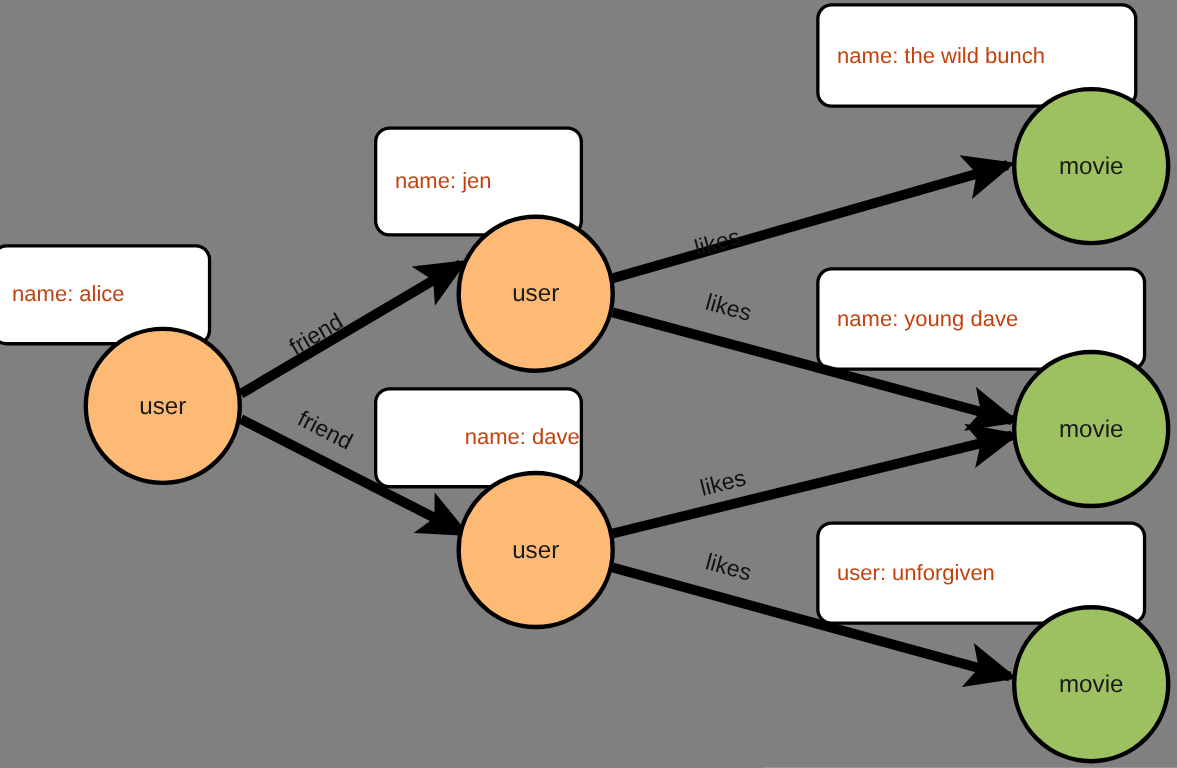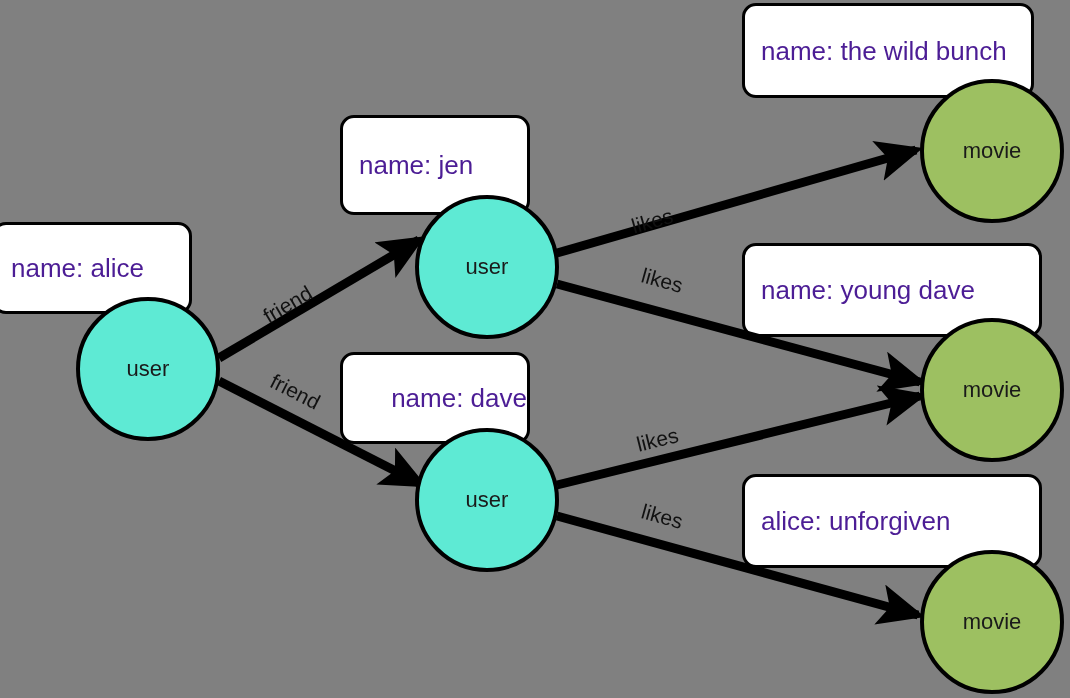--- a/index.html
+++ b/index.html
@@ -30,42 +30,42 @@
     position: absolute;
     box-sizing: border-box;
     background: #ffffff;
     border: 3px solid #000000;
     border-radius: 14px;
     display: flex;
     align-items: center;
   }
   .prop-box .prop-text {
     padding-left: 16px;
-    font-size: 26px;
-    color: #4c1d95;
+    font-size: 20px;
+    color: #c2410c;
     white-space: nowrap;
     line-height: 1;
   }
   .node {
     position: absolute;
     box-sizing: border-box;
     width: 146px;
     height: 146px;
     border-radius: 50%;
     border: 4px solid #000000;
     display: flex;
     align-items: center;
     justify-content: center;
   }
   .node .node-label {
     font-size: 22px;
     color: #1a1a1a;
     line-height: 1;
   }
-  .node.user  { background: #5eead4; }
+  .node.user  { background: #fdba74; }
   .node.movie { background: #9dc061; }
 
   .edge-label {
     position: absolute;
     font-size: 21px;
     color: #111111;
     white-space: nowrap;
     transform-origin: 0 50%;
     line-height: 1;
   }
@@ -85,21 +85,21 @@
       <div class="prop-box" style="left: 340px; top: 352px; width: 190px; height: 92px; justify-content: flex-end;">
         <span class="prop-text">name: dave</span>
       </div>
       <div class="prop-box" style="left: 742px; top: 3px; width: 292px; height: 95px;">
         <span class="prop-text">name: the wild bunch</span>
       </div>
       <div class="prop-box" style="left: 742px; top: 243px; width: 300px; height: 94px;">
         <span class="prop-text">name: young dave</span>
       </div>
       <div class="prop-box" style="left: 742px; top: 474px; width: 300px; height: 94px;">
-        <span class="prop-text">alice: unforgiven</span>
+        <span class="prop-text">user: unforgiven</span>
       </div>
     </div>
 
   <svg id="edge-layer" viewBox="0 0 1070 698" xmlns="http://www.w3.org/2000/svg">
     <defs>
       <marker id="arrow" markerWidth="5.2" markerHeight="4.6" refX="4.4" refY="2.3" orient="auto" markerUnits="strokeWidth">
         <path d="M0,0 L5.2,2.3 L0,4.6 L1.15,2.3 Z" fill="#000000"></path>
       </marker>
     </defs>
     <g id="edge-lines">

